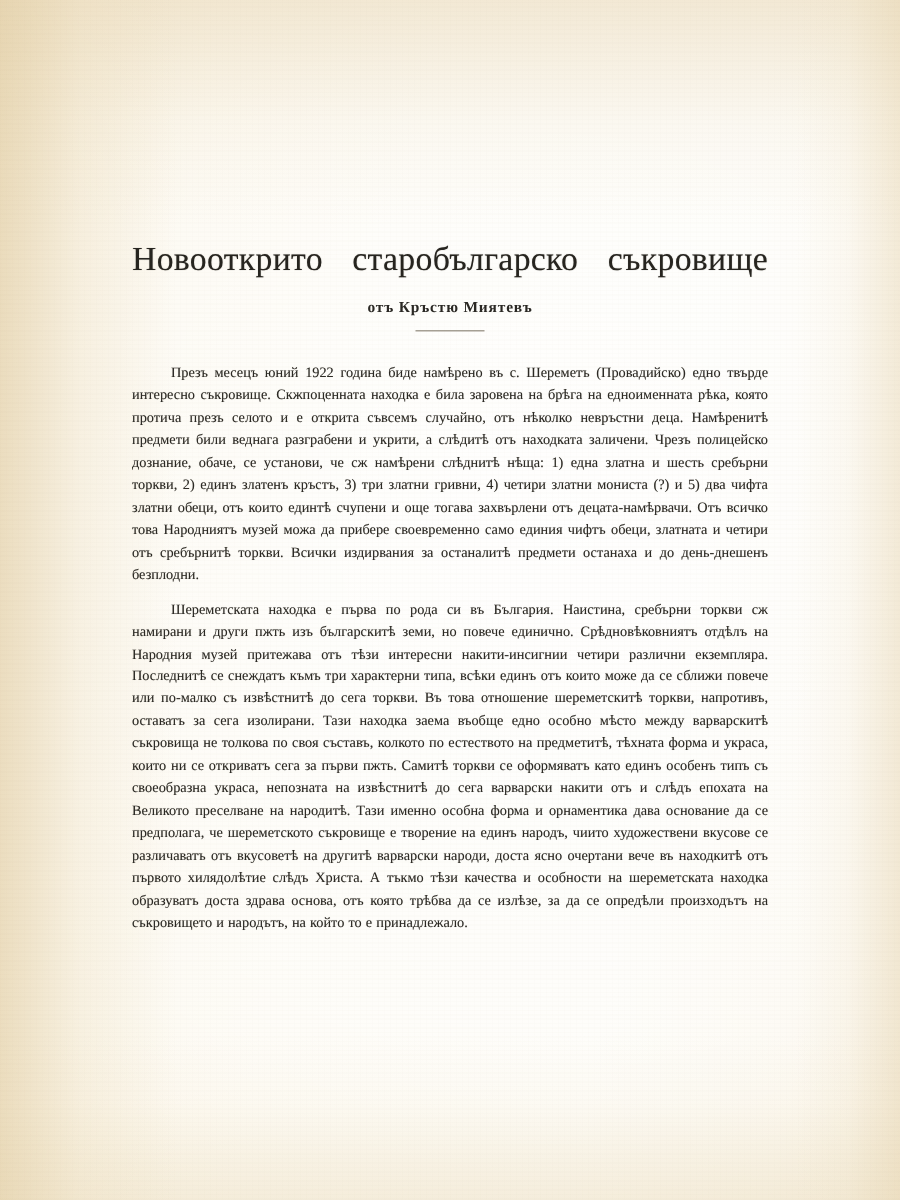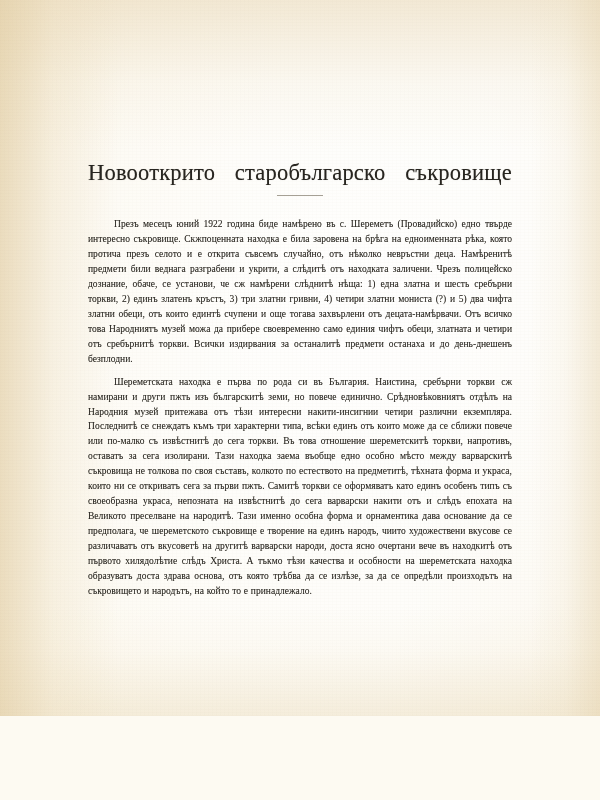--- a/index.html
+++ b/index.html
@@ -12,21 +12,21 @@
     height: 800px;
     overflow: hidden;
     background: #fdfaf2;
     font-family: "Liberation Serif", "DejaVu Serif", serif;
   }
 
   
   .page-sheet {
     position: relative;
     width: 600px;
-    height: 716px;
+    height: 800px;
     box-sizing: border-box;
     background:
       radial-gradient(150% 110% at 62% 44%, rgba(255,255,255,0.90) 0%, rgba(255,255,255,0.55) 38%, rgba(255,255,255,0.0) 72%),
       linear-gradient(100deg,  #f0e3c6 0%, #f6ecd6 9%, #fbf5e6 20%, #fdfaf1 40%, #fdfbf4 70%, #fbf6ea 88%, #f5ecd9 100%);
     overflow: hidden;
   }
   
   .scan-shade-top {
     position: absolute; left: 0; right: 0; top: 0; height: 150px;
     background: linear-gradient(180deg, rgba(233,216,183,0.55) 0%, rgba(240,228,202,0.20) 55%, rgba(255,255,255,0) 100%);
@@ -124,20 +124,21 @@
 
   <div class="scan-shade-top"></div>
   <div class="scan-shade-bottom"></div>
   <div class="scan-shade-left"></div>
   <div class="scan-shade-right"></div>
 
   <div class="type-block">
 
     <h1 class="doc-title">Новооткрито  старобългарско  съкровище</h1>
 
+    <div class="byline">отъ  Кръстю  Миятевъ</div>
 
     <div class="rule-orn"></div>
 
     <div class="body-text">
       <p class="para">Презъ месецъ юний 1922 година биде намѣрено въ с. Шереметъ (Провадийско) едно твърде интересно съкровище. Скжпоценната находка е била заровена на брѣга на едноименната рѣка, която протича презъ селото и е открита съвсемъ случайно, отъ нѣколко невръстни деца. Намѣренитѣ предмети били веднага разграбени и укрити, а слѣдитѣ отъ находката заличени. Чрезъ полицейско дознание, обаче, се установи, че сж намѣрени слѣднитѣ нѣща: 1) една златна и шесть сребърни торкви, 2) единъ златенъ кръстъ, 3) три златни гривни, 4) четири златни мониста (?) и 5) два чифта златни обеци, отъ които единтѣ счупени и още тогава захвърлени отъ децата-намѣрвачи. Отъ всичко това Народниятъ музей можа да прибере своевременно само единия чифтъ обеци, златната и четири отъ сребърнитѣ торкви. Всички издирвания за останалитѣ предмети останаха и до день-днешенъ безплодни.</p>
       <p class="para">Шереметската находка е първа по рода си въ България. Наистина, сребърни торкви сж намирани и други пжть изъ българскитѣ земи, но повече единично. Срѣдновѣковниятъ отдѣлъ на Народния музей притежава отъ тѣзи интересни накити-инсигнии четири различни екземпляра. Последнитѣ се снеждатъ къмъ три характерни типа, всѣки единъ отъ които може да се сближи повече или по-малко съ извѣстнитѣ до сега торкви. Въ това отношение шереметскитѣ торкви, напротивъ, оставатъ за сега изолирани. Тази находка заема въобще едно особно мѣсто между варварскитѣ съкровища не толкова по своя съставъ, колкото по естеството на предметитѣ, тѣхната форма и украса, които ни се откриватъ сега за първи пжть. Самитѣ торкви се оформяватъ като единъ особенъ типъ съ своеобразна украса, непозната на извѣстнитѣ до сега варварски накити отъ и слѣдъ епохата на Великото преселване на народитѣ. Тази именно особна форма и орнаментика дава основание да се предполага, че шереметското съкровище е творение на единъ народъ, чиито художествени вкусове се различаватъ отъ вкусоветѣ на другитѣ варварски народи, доста ясно очертани вече въ находкитѣ отъ първото хилядолѣтие слѣдъ Христа. А тъкмо тѣзи качества и особности на шереметската находка образуватъ доста здрава основа, отъ която трѣбва да се излѣзе, за да се опредѣли произходътъ на съкровището и народътъ, на който то е принадлежало.</p>
     </div>
 
   </div>
 

